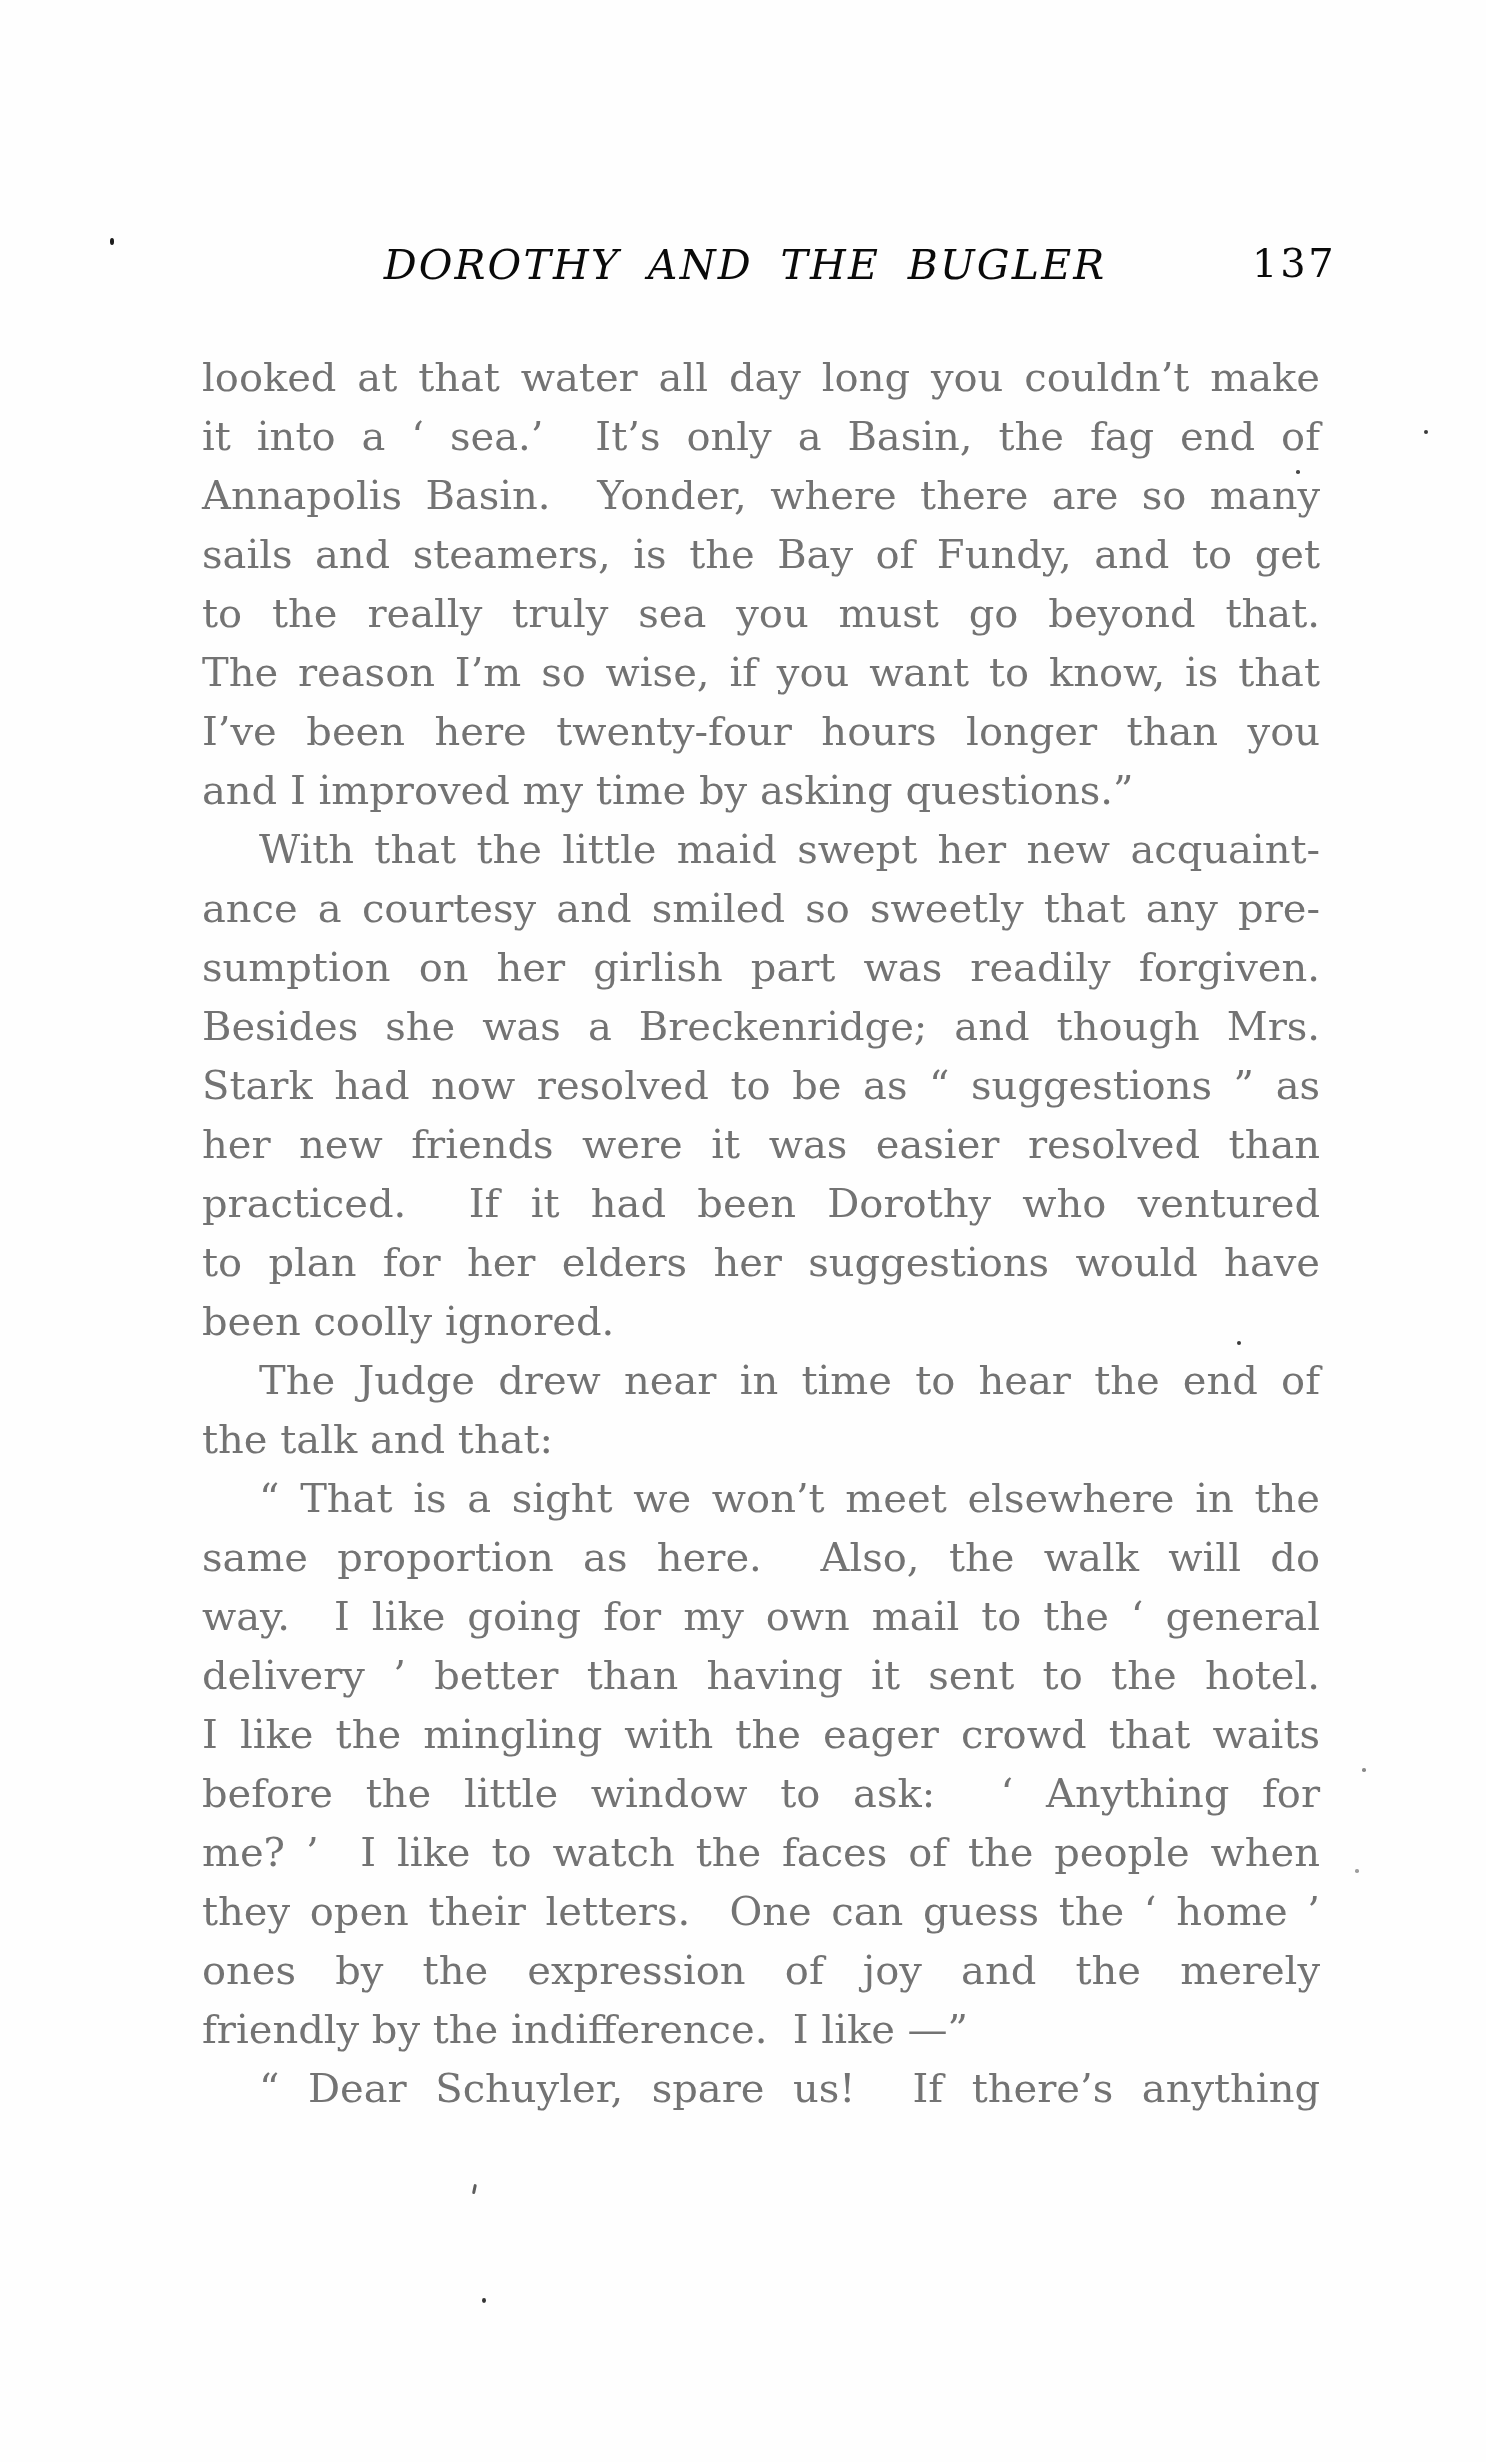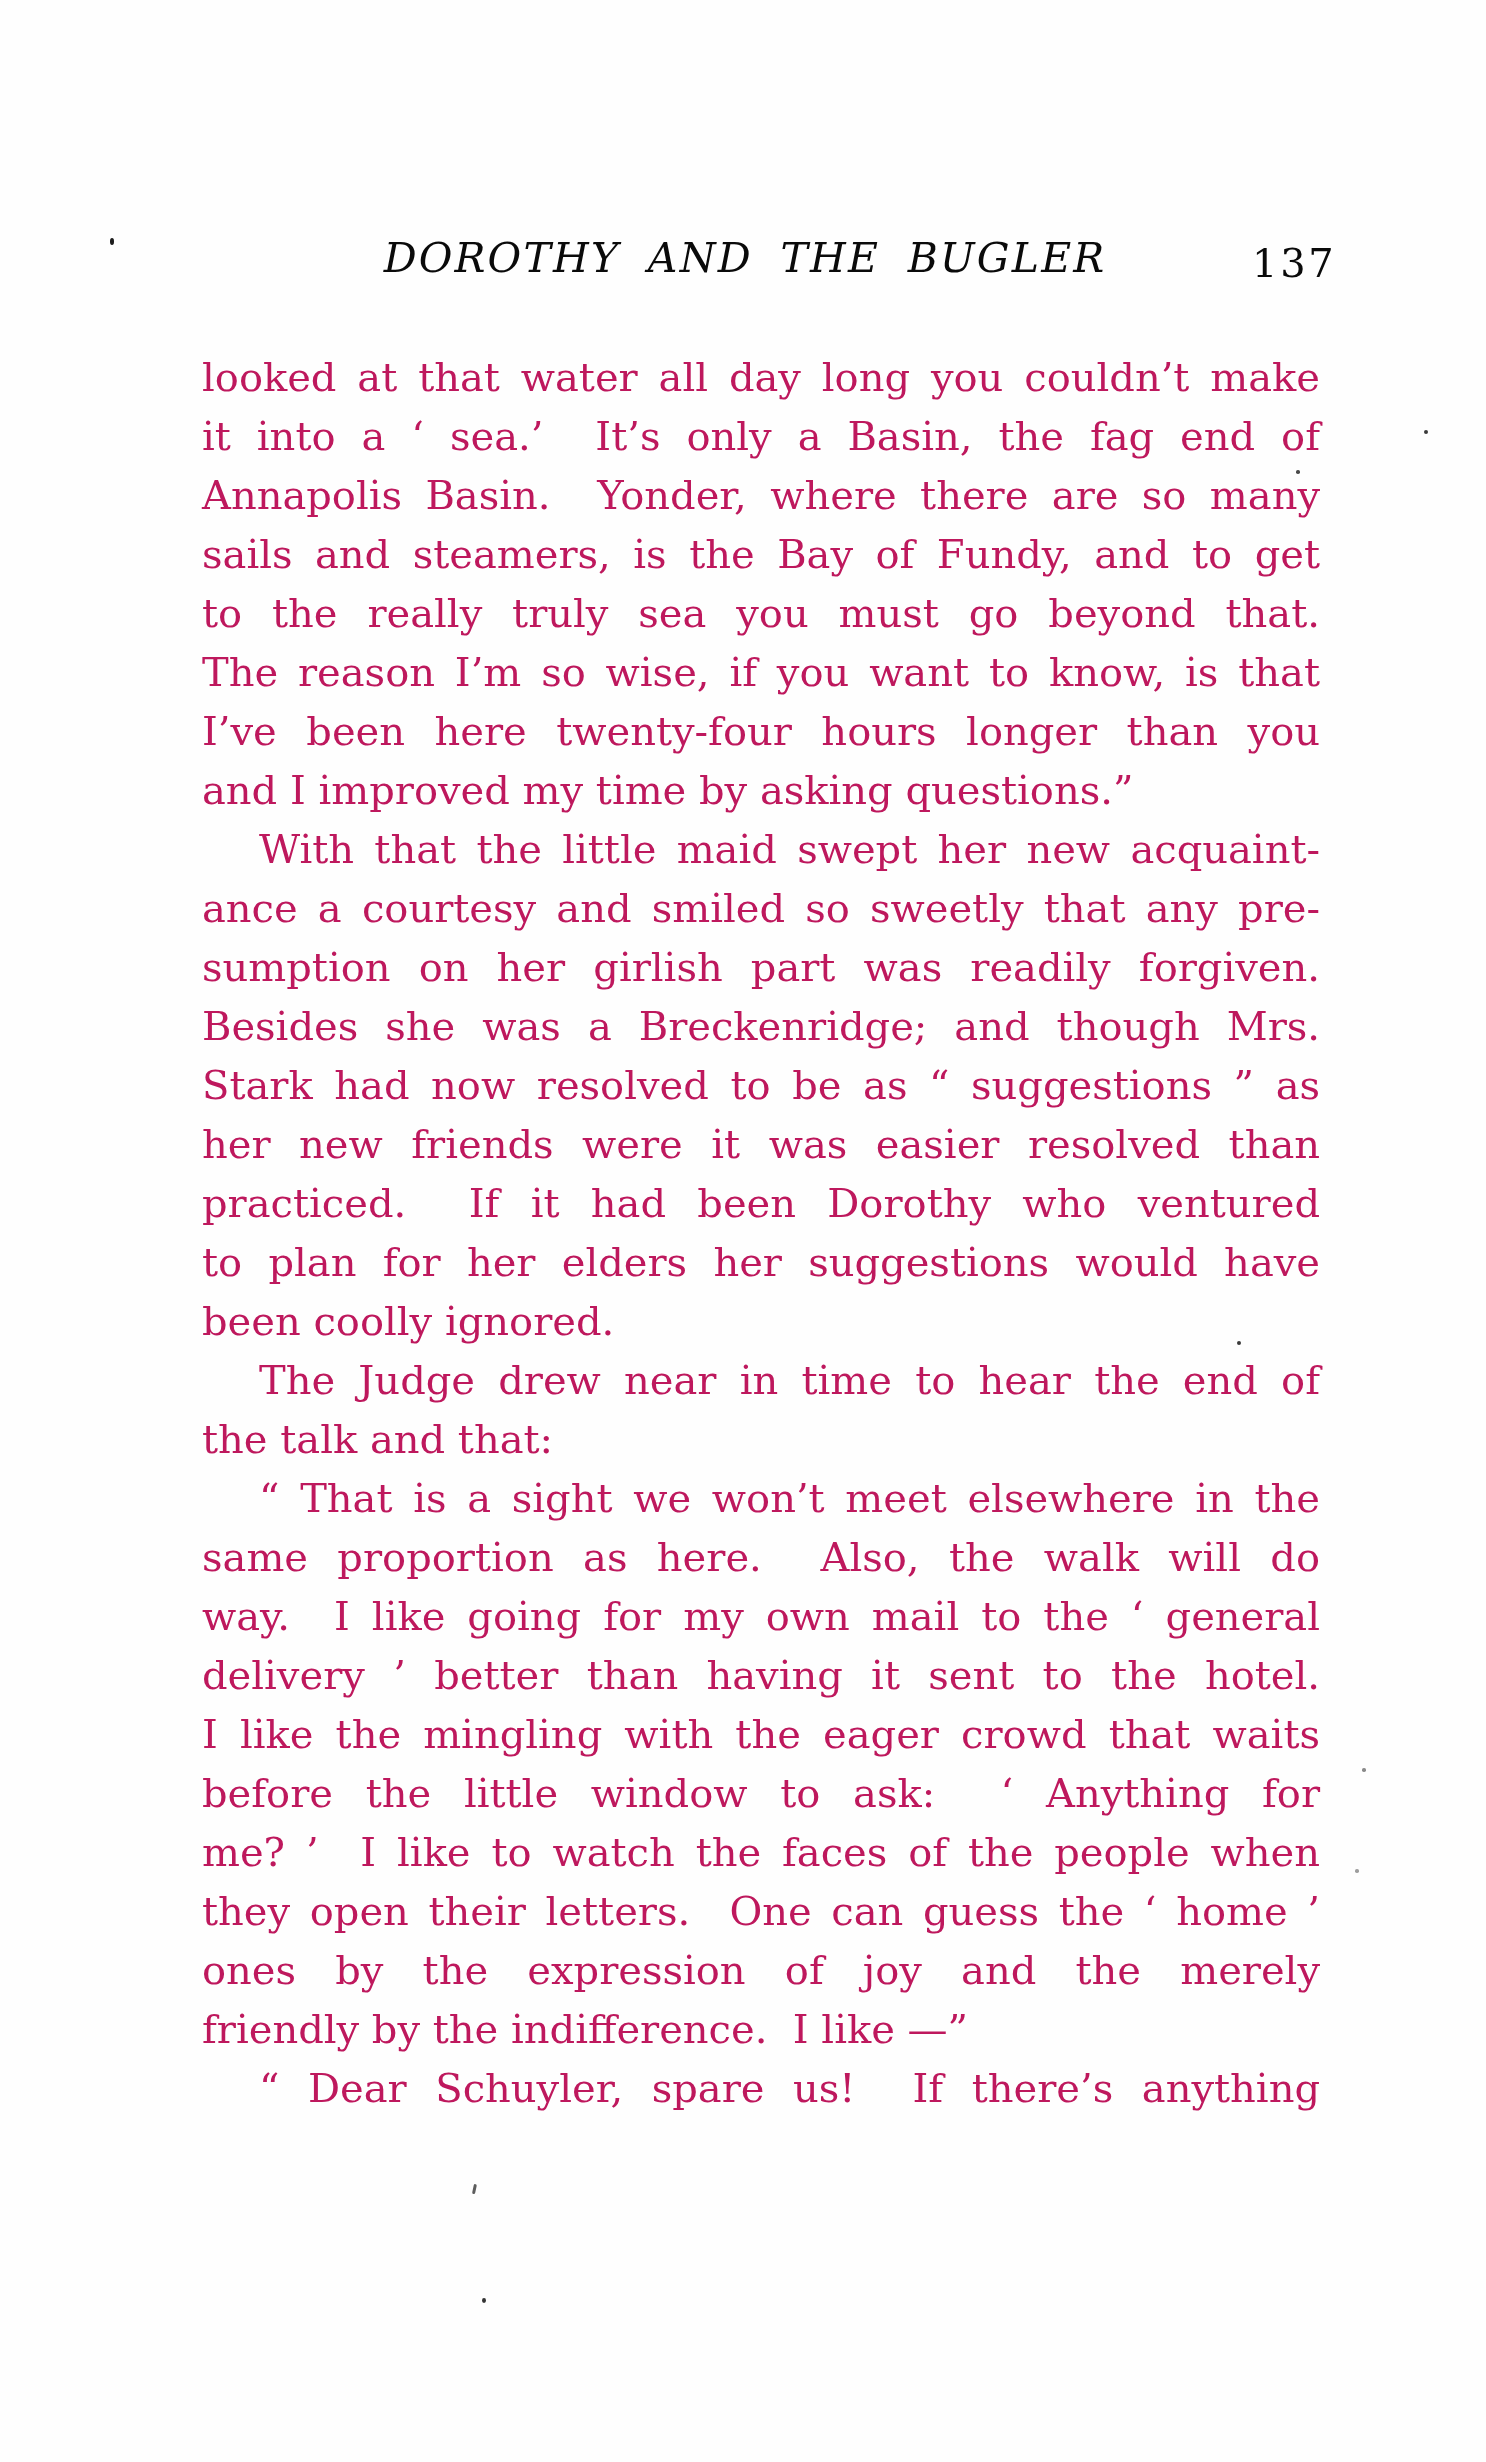--- a/index.html
+++ b/index.html
@@ -13,21 +13,21 @@
     height: 2462px;
     background: #fefefe;
     overflow: hidden;
     font-family: "DejaVu Serif", "Liberation Serif", serif;
     color: #0a0a0a;
   }
 
   
   .running-title {
     position: absolute;
-    top: 234px;
+    top: 241px;
     left: 745px;
     transform: translateX(-50%);
     font-style: italic;
     font-size: 41px;
     letter-spacing: 2.2px;
     word-spacing: 12.4px;
     white-space: nowrap;
     color: #0a0a0a;
   }
   .page-number {
@@ -45,21 +45,21 @@
     left: 202px;
     top: 348px;
     width: 1118px;
   }
   .line {
     font-size: 40px;
     line-height: 59px;
     height: 59px;
     white-space: nowrap;
     text-align: left;
-    color: #be185d;
+    color: #737373;
   }
   .line.fill {
     white-space: normal;
     text-align: justify;
     text-align-last: justify;
     -moz-text-align-last: justify;
   }
   .line.indent {
     text-indent: 57px;
   }

